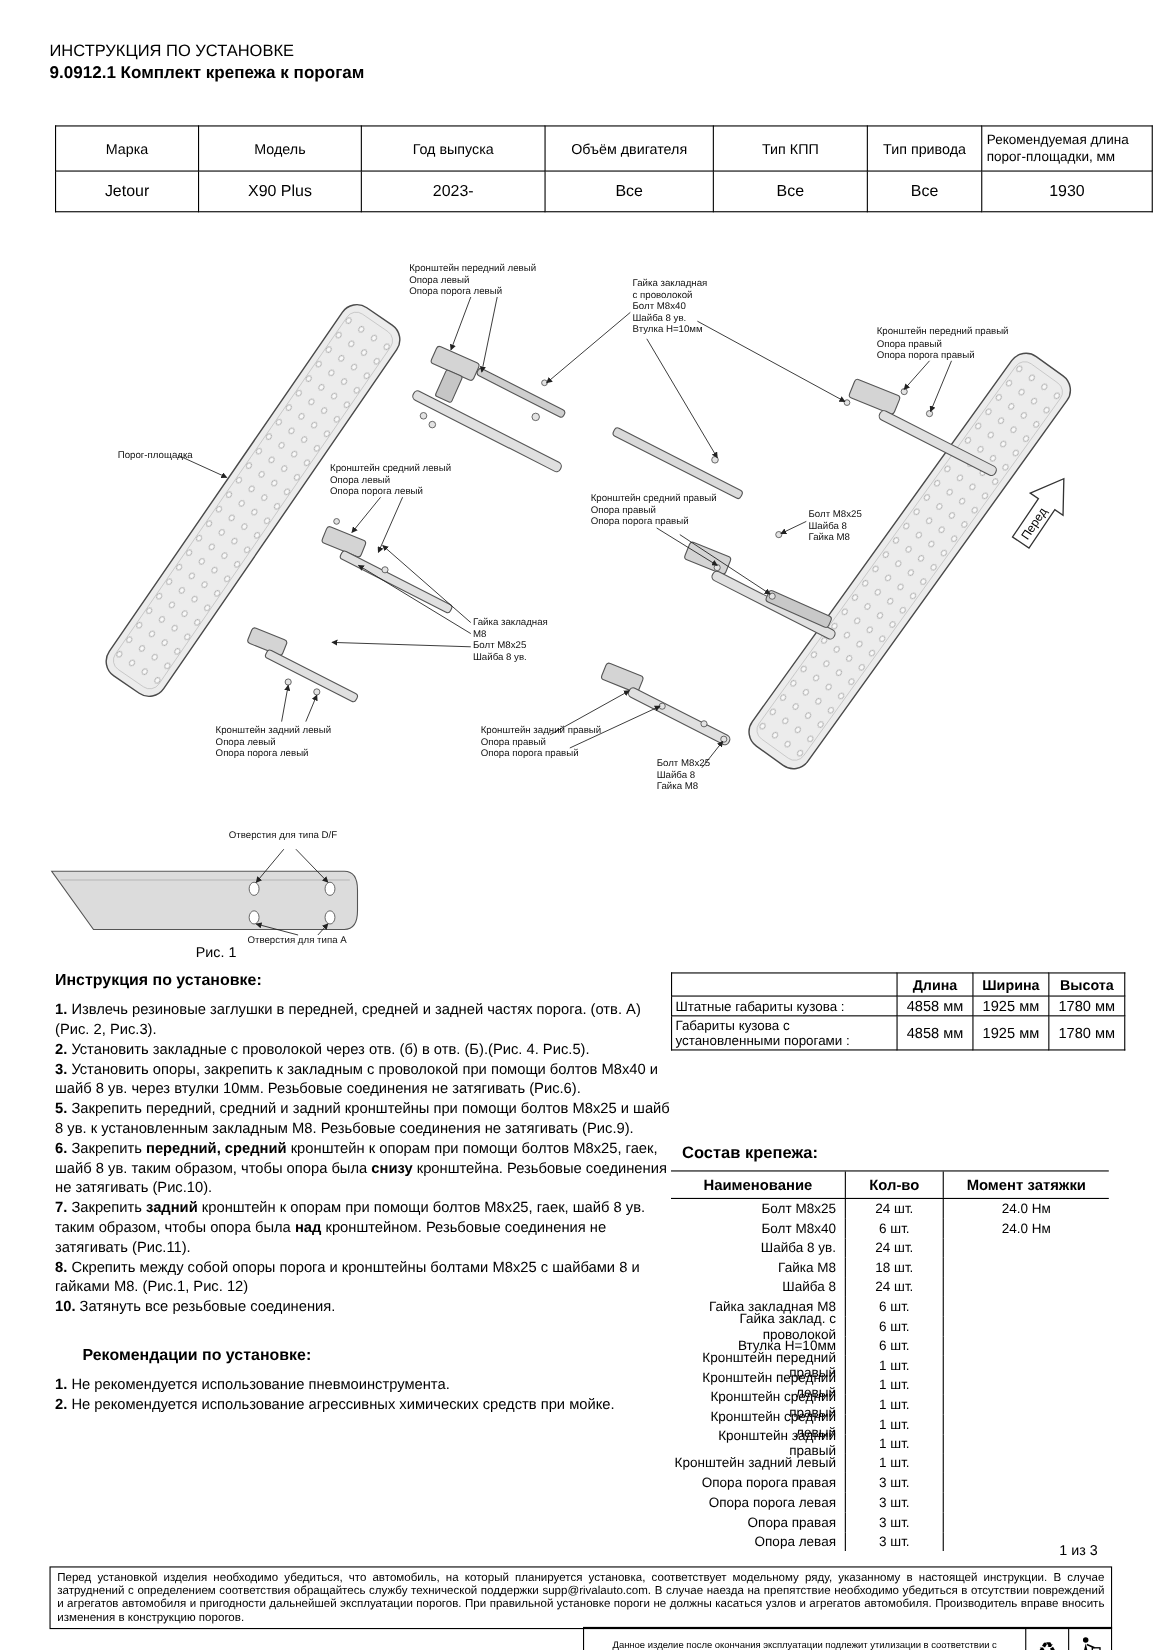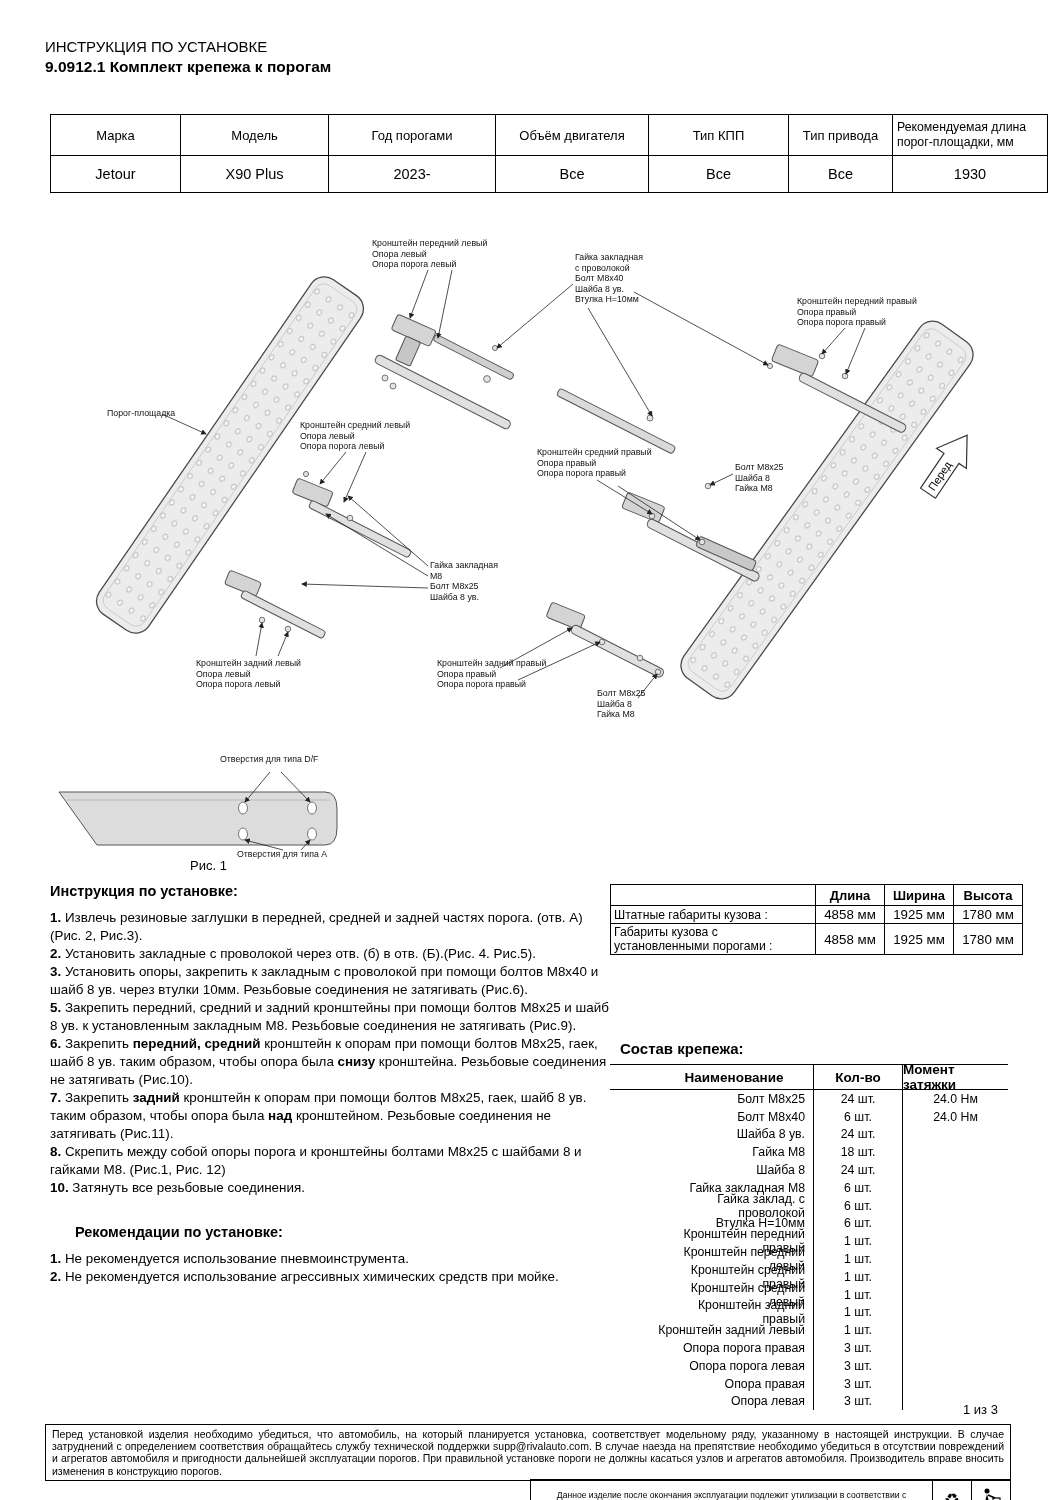--- a/index.html
+++ b/index.html
@@ -19,21 +19,21 @@
   table.veh th.last { text-align:left; font-size:12.3px; line-height:15px; padding:0 4px; }
   .c0{width:125px}.c1{width:143px}.c2{width:162px}.c3{width:148px}.c4{width:135px}.c5{width:99px}.c6{width:146px}
 
   
   .diagram { position:absolute; left:0; top:228px; width:1061px; height:514px; }
   .diagram svg { position:absolute; left:0; top:0; }
   .diagram svg text { font-family:"Liberation Sans", sans-serif; }
   .dlabel { position:absolute; font-size:8.8px; line-height:10.6px; color:#111; white-space:nowrap; }
 
   
-  .fig1 { position:absolute; left:45px; top:752px; width:335px; height:128px;text-align:center; }
+  .fig1 { position:absolute; left:33px; top:752px; width:335px; height:128px;text-align:center; }
   .fig1 svg { position:absolute; left:0; top:0; }
   .flabel { position:absolute; font-size:8.8px; white-space:nowrap; color:#111; }
   .fig-caption { position:absolute; left:133px; top:106px; font-size:13px;margin-left:12px; }
 
   
   .instructions { position:absolute; left:50px; top:882px; width:566px; font-size:13.4px; line-height:18px; }
   .sec-title { font-weight:bold; font-size:14.5px; margin:0 0 9px 0; }
   .rec-title { margin-top:26px;margin-left:25px; }
   .step { margin:0; }
 
@@ -43,21 +43,21 @@
   table.dims th { font-size:13px; font-weight:bold; text-align:center; width:62px; height:18px; }
   table.dims td.lbl { width:198px; font-size:12.2px; text-align:left; line-height:14px; }
   table.dims td.val { font-size:13.3px; text-align:center; }
 
   
   .hw-title { position:absolute; left:620px; top:1040px; font-size:15px; font-weight:bold; }
   .hw-table { position:absolute; left:610px; top:1064px; width:398px; border-top:1.5px solid #000; }
   .hw-head { display:flex; border-bottom:1.5px solid #000; height:24px; font-weight:bold; font-size:13.5px; }
   .hw-row { display:flex; height:17.8px; font-size:12.3px; }
   .hw-cell { display:flex; align-items:center; }
-  .hw-name { width:158px; justify-content:flex-end; text-align:right; padding-right:8px; box-sizing:border-box;margin-left:45px; }
+  .hw-name { width:158px; justify-content:flex-end; text-align:right; padding-right:8px; box-sizing:border-box; }
   .hw-qty { width:90px; justify-content:center; border-left:1px solid #000; border-right:1px solid #000; box-sizing:border-box; }
   .hw-torque { flex:1; justify-content:center; }
   .hw-head .hw-name { justify-content:center; padding-right:0; }
 
   .page-num { position:absolute; left:963px; top:1402px; font-size:13px; }
 
   
   .footer1 { position:absolute; left:45px; top:1424px; width:966px; box-sizing:border-box;
              border:1px solid #000; padding:3px 6px; font-size:10.5px; font-weight:normal;
              line-height:12.2px; text-align:justify; }
@@ -74,21 +74,21 @@
   <div class="title-block">
     <div class="title1">ИНСТРУКЦИЯ ПО УСТАНОВКЕ</div>
     <div class="title2">9.0912.1 Комплект крепежа к порогам</div>
   </div>
 
   <table class="veh">
     <tbody>
         <tr>
       <th class="c0">Марка</th>
       <th class="c1">Модель</th>
-      <th class="c2">Год порогами</th>
+      <th class="c2">Год выпуска</th>
       <th class="c3">Объём двигателя</th>
       <th class="c4">Тип КПП</th>
       <th class="c5">Тип привода</th>
       <th class="c6 last">Рекомендуемая длина порог-площадки, мм</th>
     </tr>
     <tr>
       <td>Jetour</td>
       <td>X90 Plus</td>
       <td>2023-</td>
       <td>Все</td>

